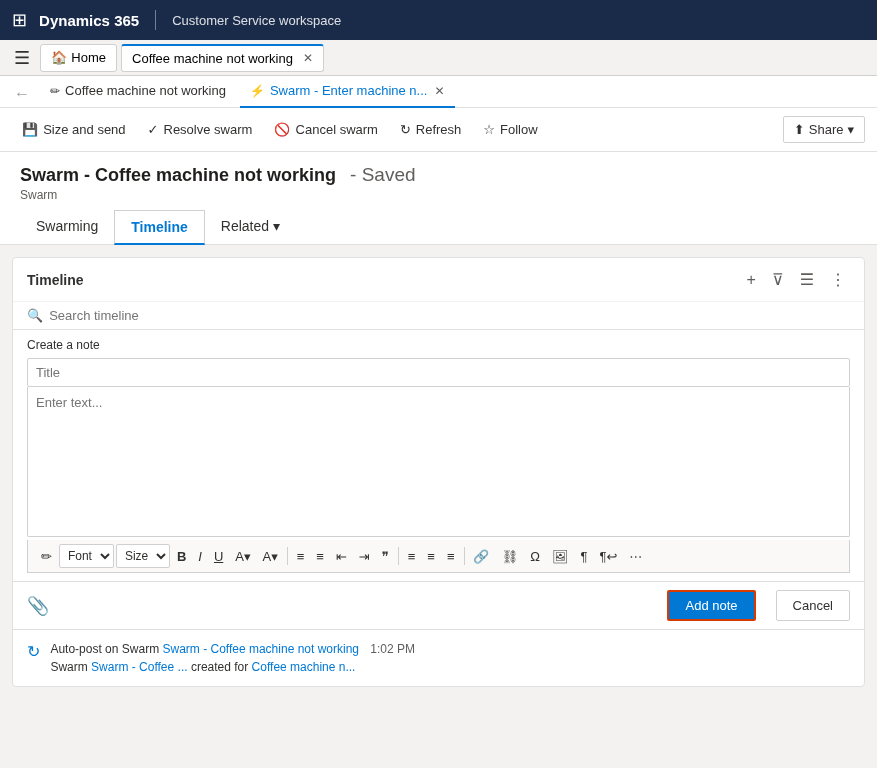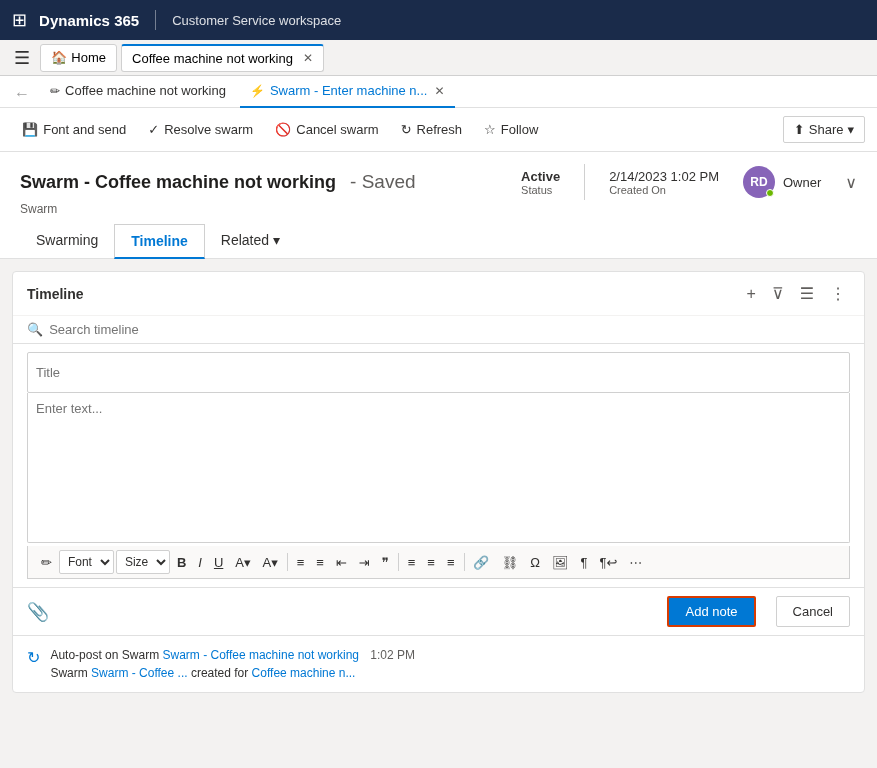--- a/index.html
+++ b/index.html
@@ -174,21 +174,21 @@
     .search-input {
       border: none; outline: none; font-size: 13px; color: #605e5c;
       background: transparent; width: 100%;
     }
 
     .create-note-section { padding: 8px 14px; }
     .create-note-label { font-size: 12px; color: #323130; margin-bottom: 6px; font-weight: 500; }
 
     .note-title-input {
       width: 100%; border: 1px solid #d0d0d0; border-radius: 2px;
-      padding: 12px 8px; font-size: 13px; color: #a0a0a0;
+      padding: 6px 8px; font-size: 13px; color: #a0a0a0;
       outline: none; margin-bottom: 0;
       font-family: 'Segoe UI', sans-serif;
     }
     .note-text-area {
       width: 100%; border: 1px solid #d0d0d0; border-top: none;
       border-radius: 0 0 2px 2px;
       padding: 8px;
       font-size: 13px; color: #0f766e; min-height: 150px;
       outline: none; resize: none;
       font-family: 'Segoe UI', sans-serif;
@@ -270,21 +270,21 @@
   <div class="subtab active">
     <span style="font-size:12px;">⚡</span>
     <span>Swarm - Enter machine n...</span>
     <button class="subtab-close">✕</button>
   </div>
 </div>
 
 <div class="toolbar">
   <button class="toolbar-btn">
     <span>💾</span>
-    <span>Font and send</span>
+    <span>Size and send</span>
   </button>
   <button class="toolbar-btn">
     <span>✓</span>
     <span>Resolve swarm</span>
   </button>
   <button class="toolbar-btn">
     <span>🚫</span>
     <span>Cancel swarm</span>
   </button>
   <button class="toolbar-btn">
@@ -301,39 +301,20 @@
     <span>Share</span>
     <span>▾</span>
   </button>
 </div>
 
 <div class="record-header">
   <div class="record-title-row">
     <div style="display:flex; align-items:baseline; gap:6px;">
       <span class="record-title">Swarm - Coffee machine not working</span>
       <span class="record-saved">- Saved</span>
-    </div>
-    <div class="record-meta">
-      <div class="record-status-section">
-        <span class="record-status-value">Active</span>
-        <span class="record-status-label">Status</span>
-      </div>
-      <div style="width:1px;height:36px;background:#d0d0d0;"></div>
-      <div class="record-date-section">
-        <span class="record-date-value">2/14/2023 1:02 PM</span>
-        <span class="record-date-label">Created On</span>
-      </div>
-      <div class="record-owner-section">
-        <div class="avatar">
-          <span>RD</span>
-          <div class="avatar-dot"></div>
-        </div>
-        <span class="owner-label">Owner</span>
-      </div>
-      <button class="expand-btn">∨</button>
     </div>
   </div>
   <div class="record-type">Swarm</div>
 
   <div class="nav-tabs">
     <div class="nav-tab">
       <span>Swarming</span>
     </div>
     <div class="nav-tab active" style="border:1px solid #d0d0d0; border-bottom:2px solid #0078d4; color:#0078d4; font-weight:600;">
       <span>Timeline</span>
@@ -357,20 +338,21 @@
         <button class="timeline-action-btn">⋮</button>
       </div>
     </div>
 
     <div class="search-timeline">
       <span class="search-icon-span">🔍</span>
       <input type="text" class="search-input" placeholder="Search timeline" style="">
     </div>
 
     <div class="create-note-section">
+      <div class="create-note-label">Create a note</div>
       <input type="text" class="note-title-input" placeholder="Title" style="">
       <textarea class="note-text-area" placeholder="Enter text..." style=""></textarea>
 
       
       <div class="rich-toolbar">
         <button class="rt-btn">✏</button>
         <select class="rt-select">
           <option>Font</option>
         </select>
         <select class="rt-select">

